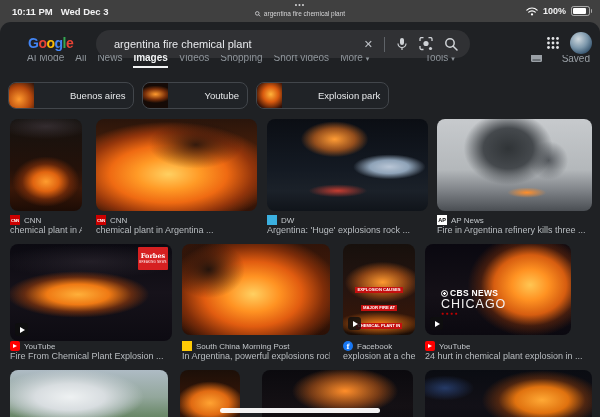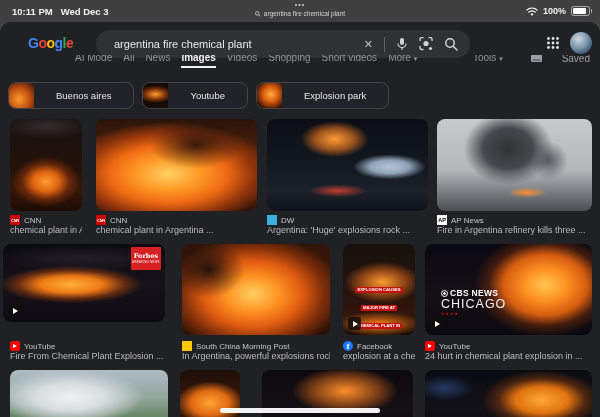--- a/index.html
+++ b/index.html
@@ -31,38 +31,38 @@
   .searchpill input{flex:1;background:transparent;border:none;outline:none;color:#e8eaed;font-size:11px;
                     font-family:"Liberation Sans",sans-serif;}
   .pill-icons{display:flex;align-items:center;gap:11px;}
   .clear-x{color:#bdc1c6;font-size:11px;cursor:pointer;line-height:1;}
   .pill-div{width:1px;height:15px;background:#5f6368;}
   .hdr-right{position:absolute;right:8px;top:10px;display:flex;align-items:center;gap:10px;}
   .avatar{width:22px;height:22px;border-radius:50%;
           background:radial-gradient(circle at 38% 32%, #cfd8de 0%, #7c97ab 45%, #3c5a74 75%, #22374a 100%);}
 
   
-  .tabsrow{position:absolute;top:33px;left:0;right:0;height:19px;overflow:hidden;margin-left:48px;}
+  .tabsrow{position:absolute;top:33px;left:0;right:0;height:19px;overflow:hidden;}
   .tabsinner{position:absolute;top:-3px;left:27px;display:flex;gap:11px;align-items:flex-start;}
   .tab{font-size:10px;color:#8f959b;white-space:nowrap;padding-bottom:3px;cursor:pointer;}
   .tab.active{color:#f1f3f4;font-weight:bold;border-bottom:2px solid #f1f3f4;}
   .caret{font-size:7px;color:#8f959b;}
   .tools{position:absolute;top:-3px;left:425px;font-size:10px;color:#8f959b;white-space:nowrap;}
   .saved{position:absolute;top:-2px;right:10px;display:flex;align-items:center;gap:20px;
          font-size:10px;color:#9aa0a6;white-space:nowrap;}
 
   
   .chips{position:absolute;top:60px;left:8px;display:flex;gap:8px;}
   .chip{display:flex;align-items:center;height:25px;border:1px solid #42464b;border-radius:8px;
         background:#202327;overflow:hidden;cursor:pointer;}
   .chip-img{width:25px;height:25px;flex:0 0 25px;}
   .ci1{background:radial-gradient(circle at 40% 65%, #ff9a2e 0%, #b6480c 55%, #2a120a 100%);}
   .ci2{background:radial-gradient(ellipse 70% 35% at 50% 45%, #ff9a2e 0%, #7a300a 60%, #150a06 100%);}
   .ci3{background:radial-gradient(circle at 55% 45%, #ffb33a 0%, #d95a0e 40%, #3a1408 80%, #120805 100%);}
-  .chip-label{padding:0 22px;font-size:9.5px;color:#e6e8ea;white-space:nowrap;}
+  .chip-label{padding:0 8px;font-size:9.5px;color:#e6e8ea;white-space:nowrap;margin-left:28px;}
 
   
   .thumb{position:absolute;border-radius:8px;overflow:hidden;cursor:pointer;}
   .t11{background:radial-gradient(ellipse 60% 35% at 50% 68%, #ff9d2f 0%, #e06410 30%, rgba(120,45,10,.75) 55%, rgba(30,12,6,0) 78%),
        radial-gradient(ellipse 90% 20% at 50% 8%, rgba(80,70,80,.5), rgba(0,0,0,0) 70%),
        linear-gradient(180deg,#15120f 0%, #241109 55%, #3a1708 75%, #1c0c05 100%);}
   .t12{background:radial-gradient(ellipse 45% 40% at 62% 28%, rgba(25,15,12,.85), rgba(25,15,12,0) 65%),
        radial-gradient(ellipse 70% 60% at 45% 60%, #ffd061 0%, #ff9a26 28%, #ef6a12 52%, #93350b 75%, rgba(50,20,8,0) 95%),
        linear-gradient(180deg,#2a150b,#5a2409 55%, #321307);}
   .t13{background:radial-gradient(ellipse 28% 26% at 42% 22%, #ff9c35 0%, rgba(220,110,30,.65) 45%, rgba(40,25,15,0) 75%),
@@ -267,42 +267,42 @@
       <span>DW</span>
     </div>
     <div class="ttl" style="left:267px;top:203px;width:161px;">Argentina: 'Huge' explosions rock ...</div>
 
     <div class="src" style="left:437px;top:193px;width:155px;">
       <span class="fav fav-ap">AP</span>
       <span>AP News</span>
     </div>
     <div class="ttl" style="left:437px;top:203px;width:155px;">Fire in Argentina refinery kills three ...</div>
 
-    <div class="thumb t21" style="left:3px;top:222px;width:162px;height:78px;">
+    <div class="thumb t21" style="left:10px;top:222px;width:162px;height:97px;">
       <div class="forbes">
         <span class="forbes-t">Forbes</span>
         <span class="forbes-s">BREAKING NEWS</span>
       </div>
       <div class="playbtn">
           <div class="playtri"></div>
         </div>
     </div>
     <div class="thumb t22" style="left:182px;top:222px;width:148px;height:91px;"></div>
     <div class="thumb t23" style="left:343px;top:222px;width:72px;height:91px;">
       <div class="vtext">
         <span>EXPLOSION CAUSES</span><br>
         <span>MAJOR FIRE AT</span><br>
         <span>CHEMICAL PLANT IN</span><br>
         
       </div>
       <div class="playbtn">
           <div class="playtri"></div>
         </div>
     </div>
-    <div class="thumb t24" style="left:425px;top:222px;width:167px;height:91px;">
+    <div class="thumb t24" style="left:425px;top:222px;width:146px;height:91px;">
       <div class="cbs">
         <div class="cbs-l1">
             <span class="cbs-eye"></span>
             <span>CBS NEWS</span>
           </div>
         <div class="cbs-l2">CHICAGO</div>
         <div class="cbs-dots">●●●●</div>
       </div>
       <div class="playbtn">
           <div class="playtri"></div>

